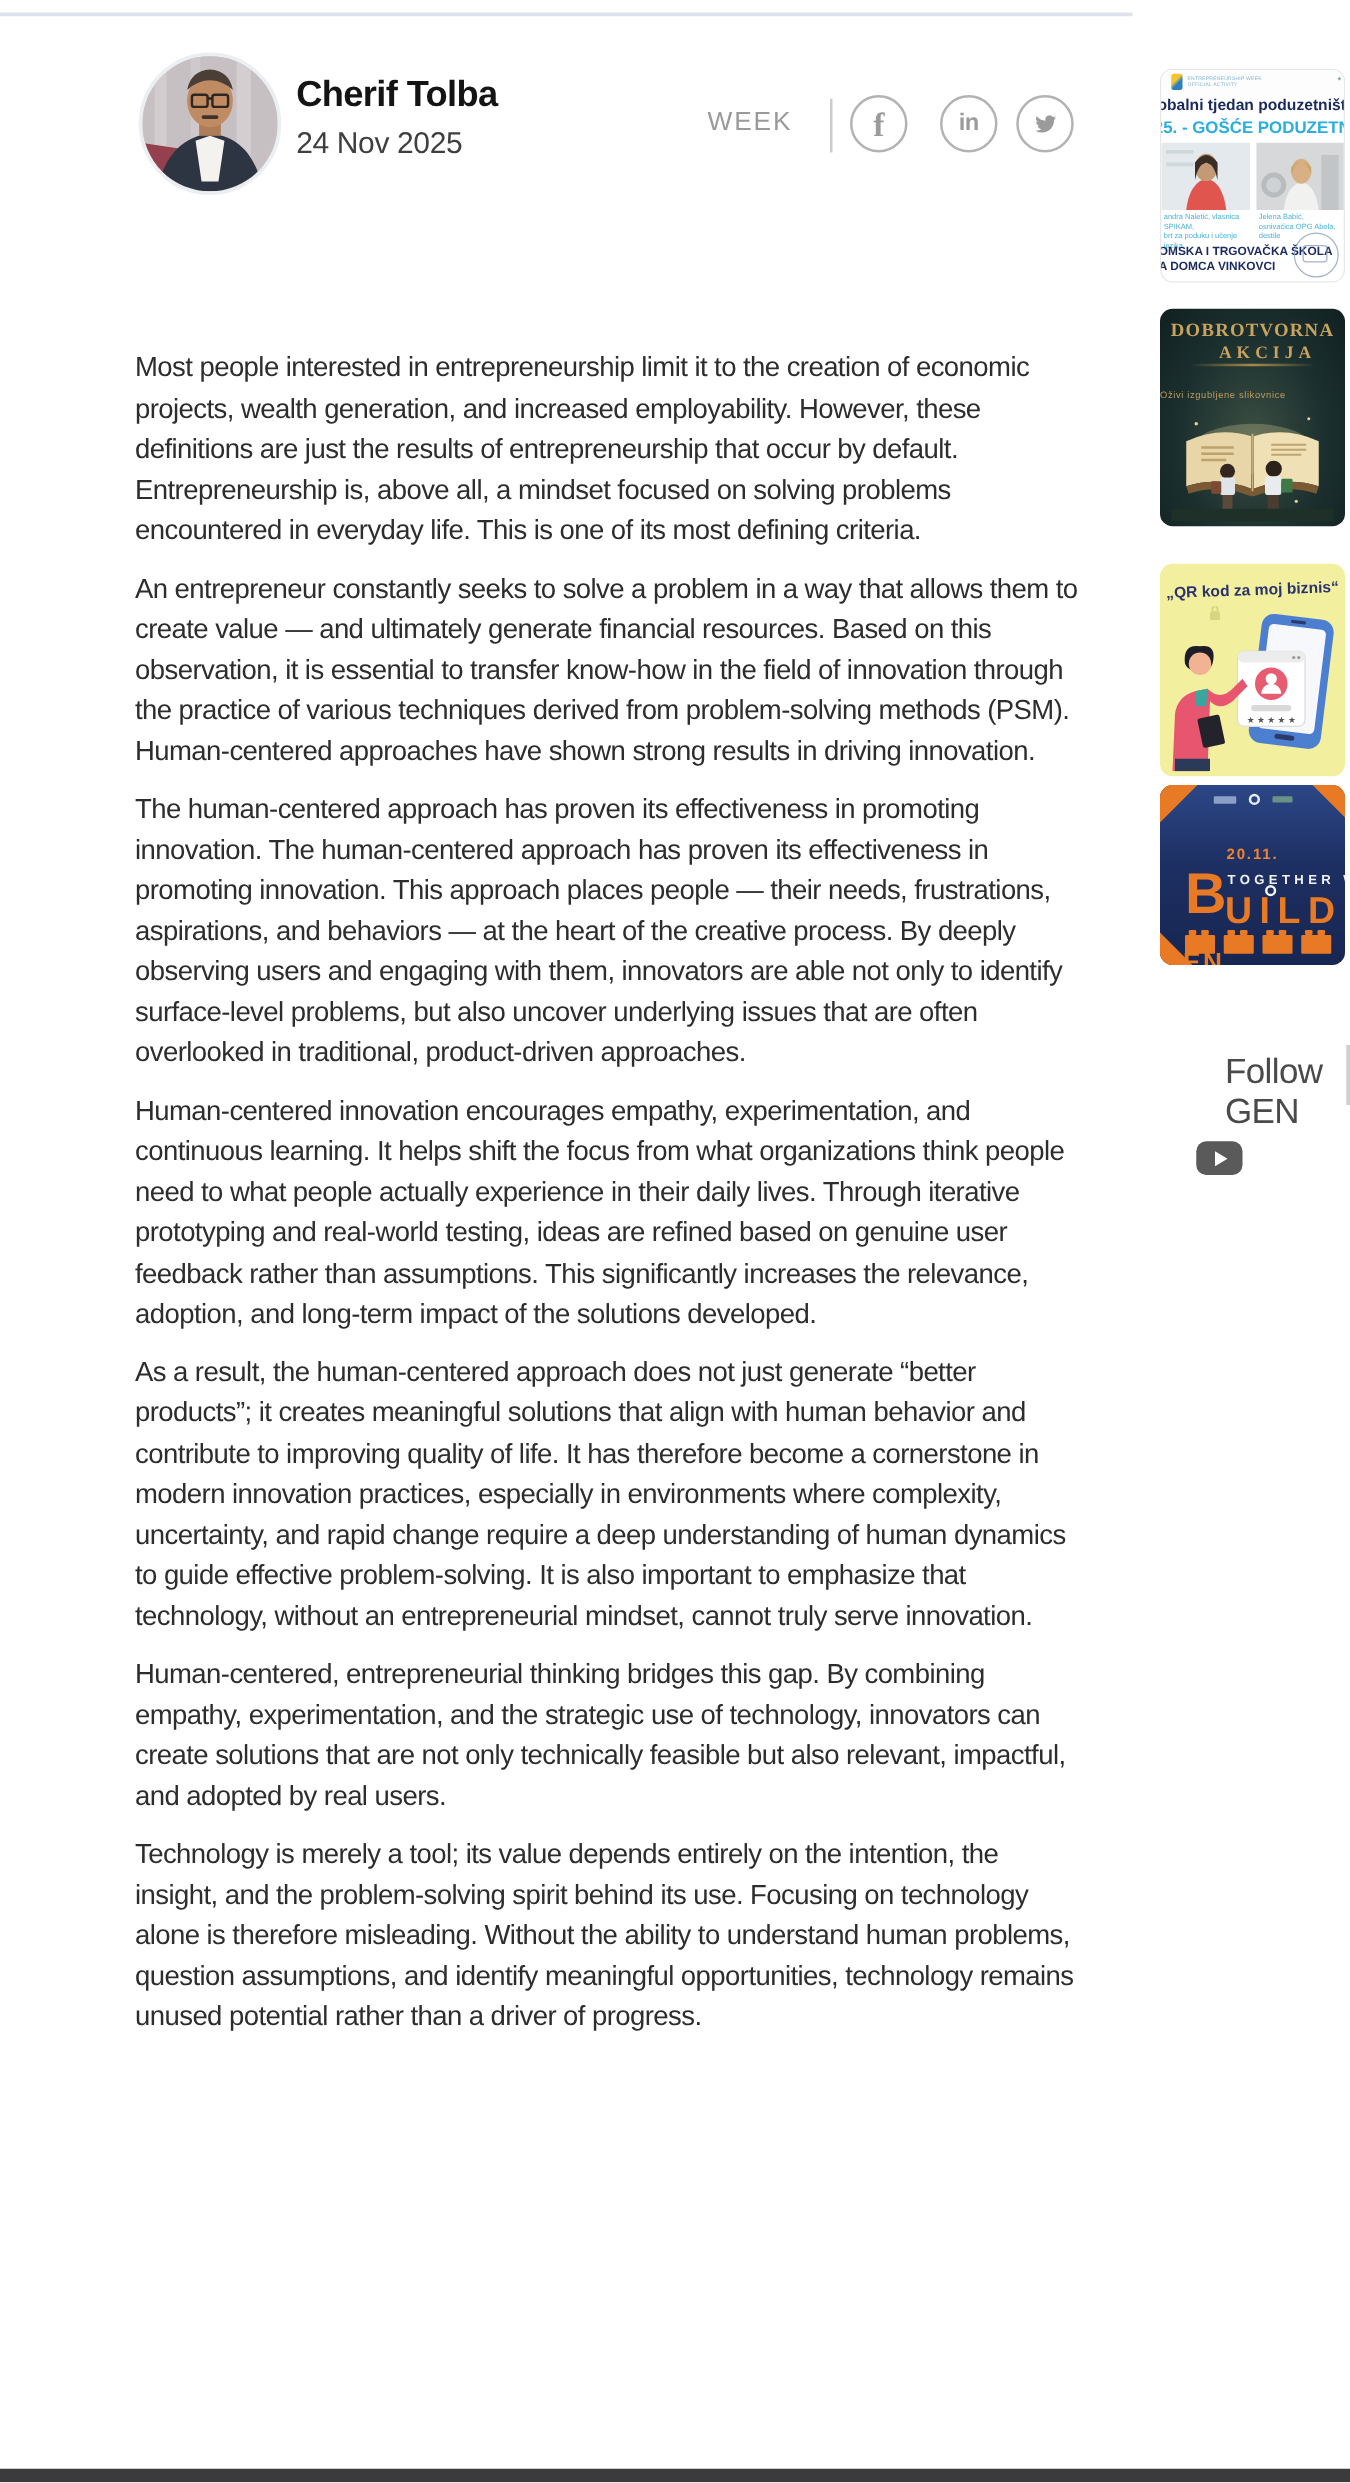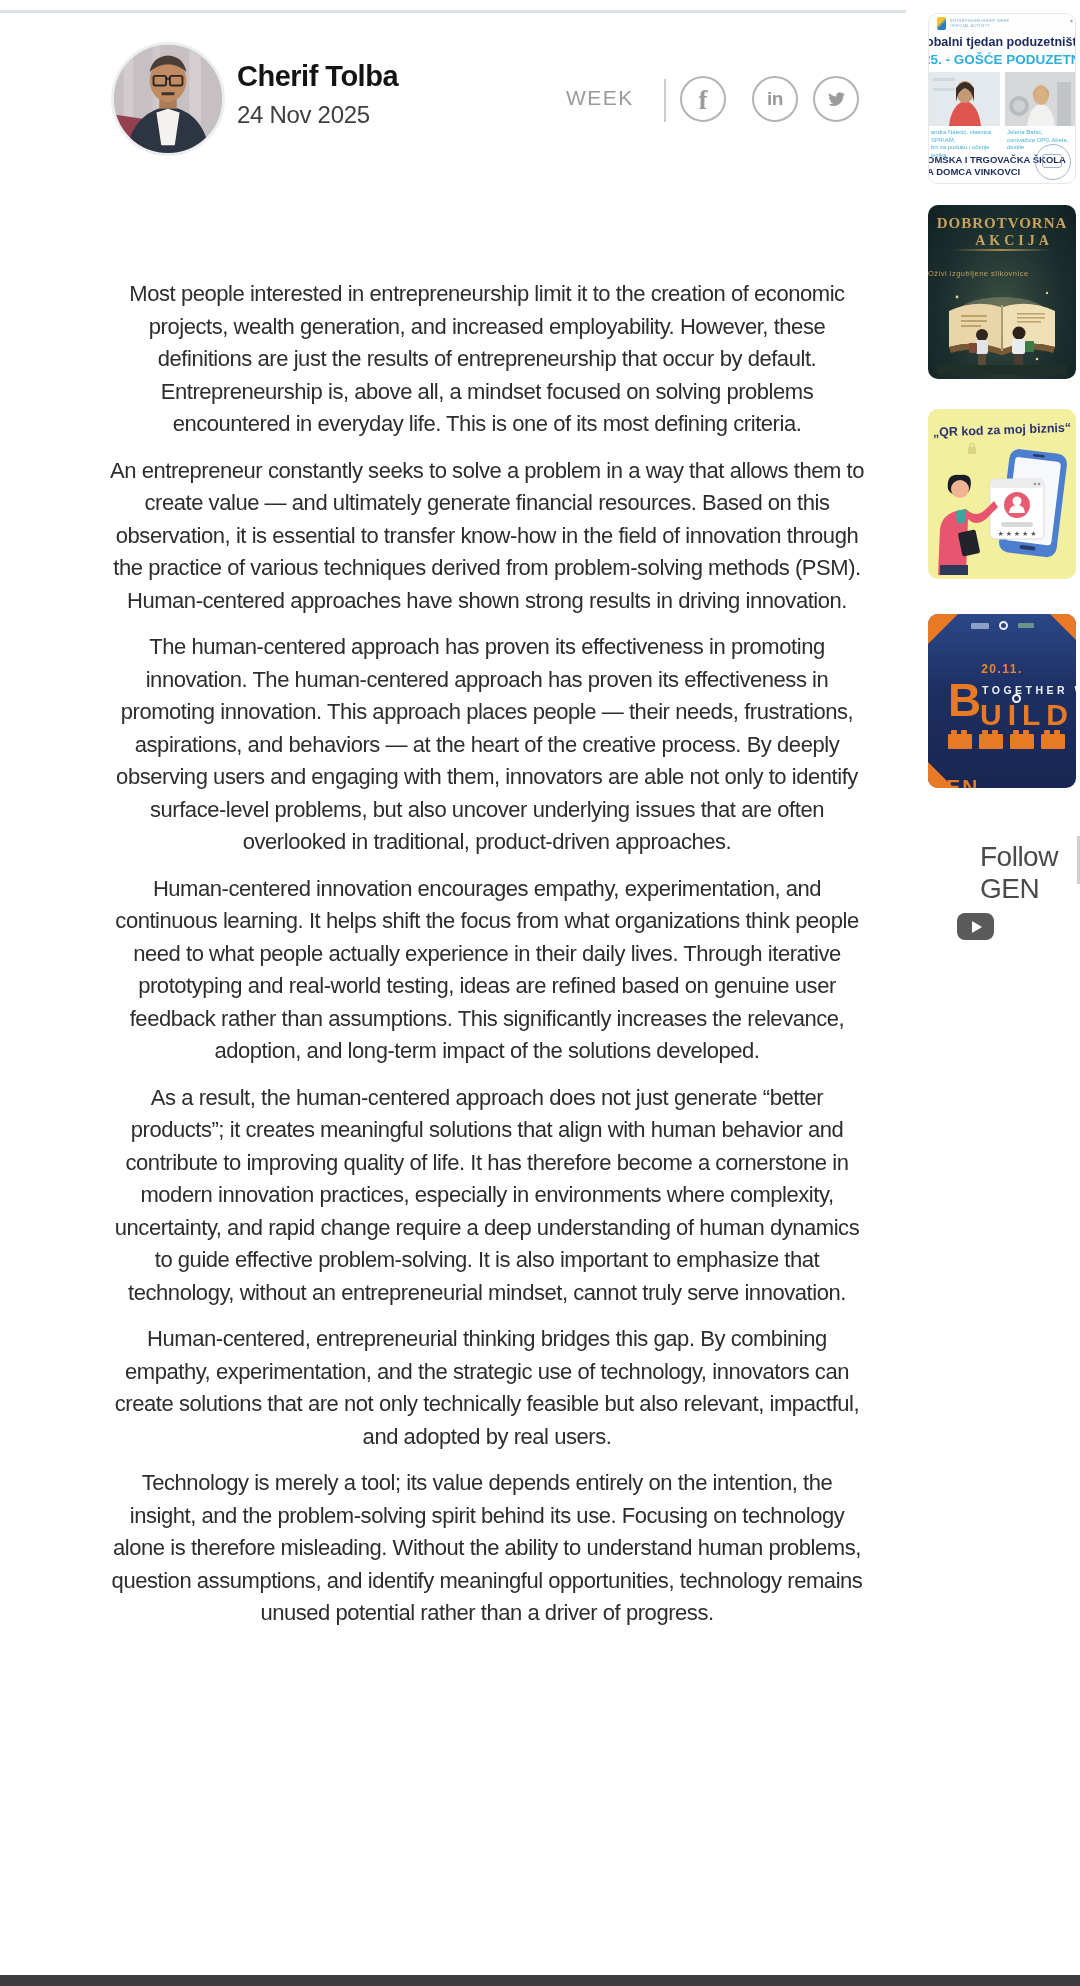--- a/index.html
+++ b/index.html
@@ -18,25 +18,25 @@
   .share-label{position:absolute;left:566px;top:86px;font-size:21px;color:#9a9a9a;letter-spacing:1.5px;}
   .share-divider{position:absolute;left:664px;top:79px;width:2px;height:43px;background:#cccccc;}
   .icon-circle{position:absolute;top:76px;width:46px;height:46px;border:2px solid #b3b3b3;border-radius:50%;
                box-sizing:border-box;display:flex;align-items:center;justify-content:center;color:#9b9b9b;cursor:pointer;background:#fff;}
   .icon-fb{left:680px;font-family:"Liberation Serif",serif;font-weight:700;font-size:27px;padding-top:2px;}
   .icon-li{left:752px;font-weight:700;font-size:19px;letter-spacing:-0.5px;}
   .icon-tw{left:813px;}
 
   
   .article{position:absolute;left:108px;top:278px;width:758px;color:#2d2d2d;
-           font-size:22px;line-height:32.5px;letter-spacing:-0.45px;text-align:center;}
+           font-size:22px;line-height:32.5px;letter-spacing:-0.45px;}
   .article p{margin:0 0 14px 0;}
 
   
-  .sb-card{position:absolute;left:928px;width:148px;border-radius:10px;overflow:hidden;cursor:pointer;}
+  .sb-card{position:absolute;left:928px;width:148px;border-radius:10px;overflow:hidden;cursor:pointer;margin-top:42px;}
 
   
   .card1{top:13px;height:171px;background:#ffffff;border:1px solid #e7e7e7;box-sizing:border-box;}
   .c1-strip{position:absolute;left:0;top:0;width:148px;height:20px;background:#fdfdfd;}
   .c1-logo{position:absolute;left:8px;top:3px;width:9px;height:13px;background:linear-gradient(135deg,#f4c531 40%,#2a7fc1 60%);border-radius:2px;}
   .c1-badge{position:absolute;left:21px;top:4px;font-size:4px;color:#7fb3d5;line-height:5px;letter-spacing:.2px;}
   .c1-badge2{position:absolute;right:4px;top:4px;font-size:4px;color:#8fa8c8;}
   .c1-title1{position:absolute;left:-3px;top:21px;width:160px;font-size:12.5px;font-weight:700;color:#1b2a5e;white-space:nowrap;}
   .c1-title2{position:absolute;left:-6px;top:38px;width:160px;font-size:13.5px;font-weight:700;color:#2aaede;white-space:nowrap;}
   .c1-photos{position:absolute;left:0px;top:58px;width:148px;height:54px;display:flex;gap:5px;}
@@ -58,21 +58,21 @@
   .c2-sub{position:absolute;left:0;top:64px;width:148px;text-align:left;font-size:7.5px;color:#bf9c5c;letter-spacing:.5px;}
   .c2-art{position:absolute;left:9px;top:78px;}
 
   
   .card3{top:409px;height:170px;background:#f2ef9e;}
   .c3-title{position:absolute;left:0;top:14px;width:148px;text-align:center;font-size:12.5px;font-weight:700;
             color:#2a3270;transform:rotate(-2deg);}
   .c3-art{position:absolute;left:4px;top:34px;}
 
   
-  .card4{top:614px;height:174px;background:linear-gradient(180deg,#2c4787 0%,#1d2f62 45%,#172652 100%);}
+  .card4{top:586px;height:144px;background:linear-gradient(180deg,#2c4787 0%,#1d2f62 45%,#172652 100%);}
   .c4-tl{position:absolute;left:0;top:0;width:0;height:0;border-top:30px solid #e87a26;border-right:30px solid transparent;}
   .c4-tr{position:absolute;right:0;top:0;width:0;height:0;border-top:26px solid #e87a26;border-left:26px solid transparent;}
   .c4-bl{position:absolute;left:0;bottom:0;width:0;height:0;border-bottom:26px solid #e87a26;border-right:26px solid transparent;}
   .c4-logos{position:absolute;left:0;top:7px;width:148px;display:flex;justify-content:center;gap:10px;align-items:center;}
   .c4-logo-a{width:18px;height:6px;background:#aebedd;opacity:.75;border-radius:1px;}
   .c4-logo-b{width:9px;height:9px;border:2px solid #e8ecf5;border-radius:50%;box-sizing:border-box;}
   .c4-logo-c{width:16px;height:5px;background:#7fae8a;opacity:.75;border-radius:1px;}
   .c4-date{position:absolute;left:0;top:48px;width:148px;text-align:center;font-size:12px;font-weight:700;color:#ef8330;letter-spacing:1.5px;}
   .c4-bigb{position:absolute;left:20px;top:64px;font-size:46px;font-weight:800;color:#e87a26;line-height:44px;}
   .c4-line1{position:absolute;left:54px;top:70px;font-size:10.5px;font-weight:700;color:#eef1f7;letter-spacing:3.5px;white-space:nowrap;}

